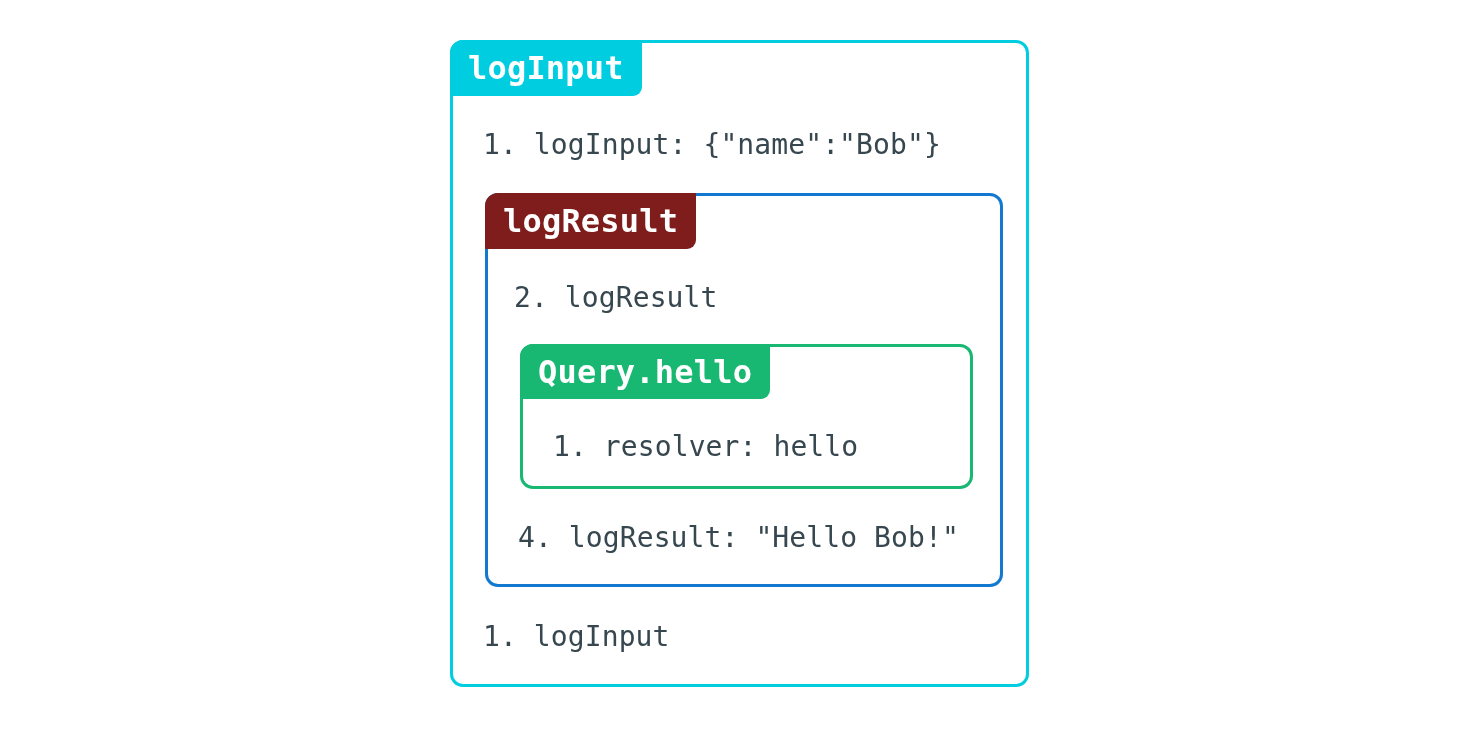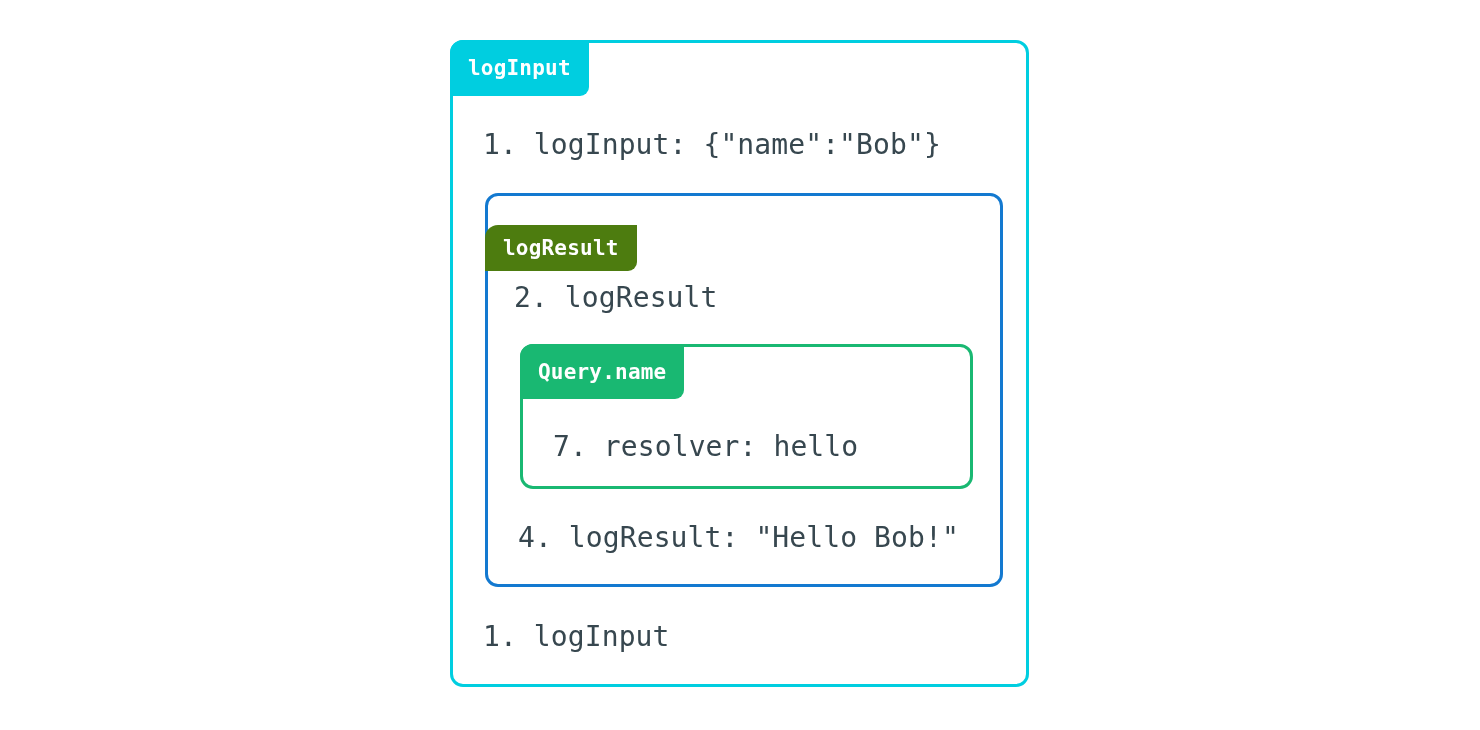--- a/index.html
+++ b/index.html
@@ -29,21 +29,21 @@
     top: -3px;
     left: -3px;
     display: flex;
     align-items: center;
     box-sizing: border-box;
     border-top-left-radius: 13px;
     border-bottom-right-radius: 9px;
     padding: 0 18px;
     font-family: "DejaVu Sans Mono", "Liberation Mono", monospace;
     font-weight: bold;
-    font-size: 21px;
+    font-size: 32px;
     letter-spacing: 0.2px;
     color: #ffffff;
     white-space: nowrap;
     user-select: none;
   }
 
   .trace-line {
     position: absolute;
     font-family: "DejaVu Sans Mono", "Liberation Mono", monospace;
     font-size: 28px;
@@ -70,23 +70,22 @@
   
   #box-logresult {
     left: 32px;
     top: 150px;
     width: 518px;
     height: 394px;
     border-width: 3px;
     border-color: #1379d0;
   }
   #box-logresult > .trace-tab {
-    background: #4d7c0f;
-    height: 46px;
-    margin-top: 32px;
+    background: #7f1d1d;
+    height: 56px;
   }
 
   
   #box-queryhello {
     left: 32px;
     top: 148px;
     width: 453px;
     height: 145px;
     border-width: 3px;
     border-color: #19b872;
@@ -113,22 +112,22 @@
   <div class="trace-line" id="line-1">1. logInput: {"name":"Bob"}</div>
 
   <div class="trace-box" id="box-logresult">
 
     <div class="trace-tab">logResult</div>
 
     <div class="trace-line" id="line-2">2. logResult</div>
 
     <div class="trace-box" id="box-queryhello">
 
-      <div class="trace-tab">Query.name</div>
+      <div class="trace-tab">Query.hello</div>
 
-      <div class="trace-line" id="line-3">7. resolver: hello</div>
+      <div class="trace-line" id="line-3">1. resolver: hello</div>
     </div>
 
     <div class="trace-line" id="line-4">4. logResult: "Hello Bob!"</div>
   </div>
 
   <div class="trace-line" id="line-5">1. logInput</div>
 </div>
 
 </body></html>

